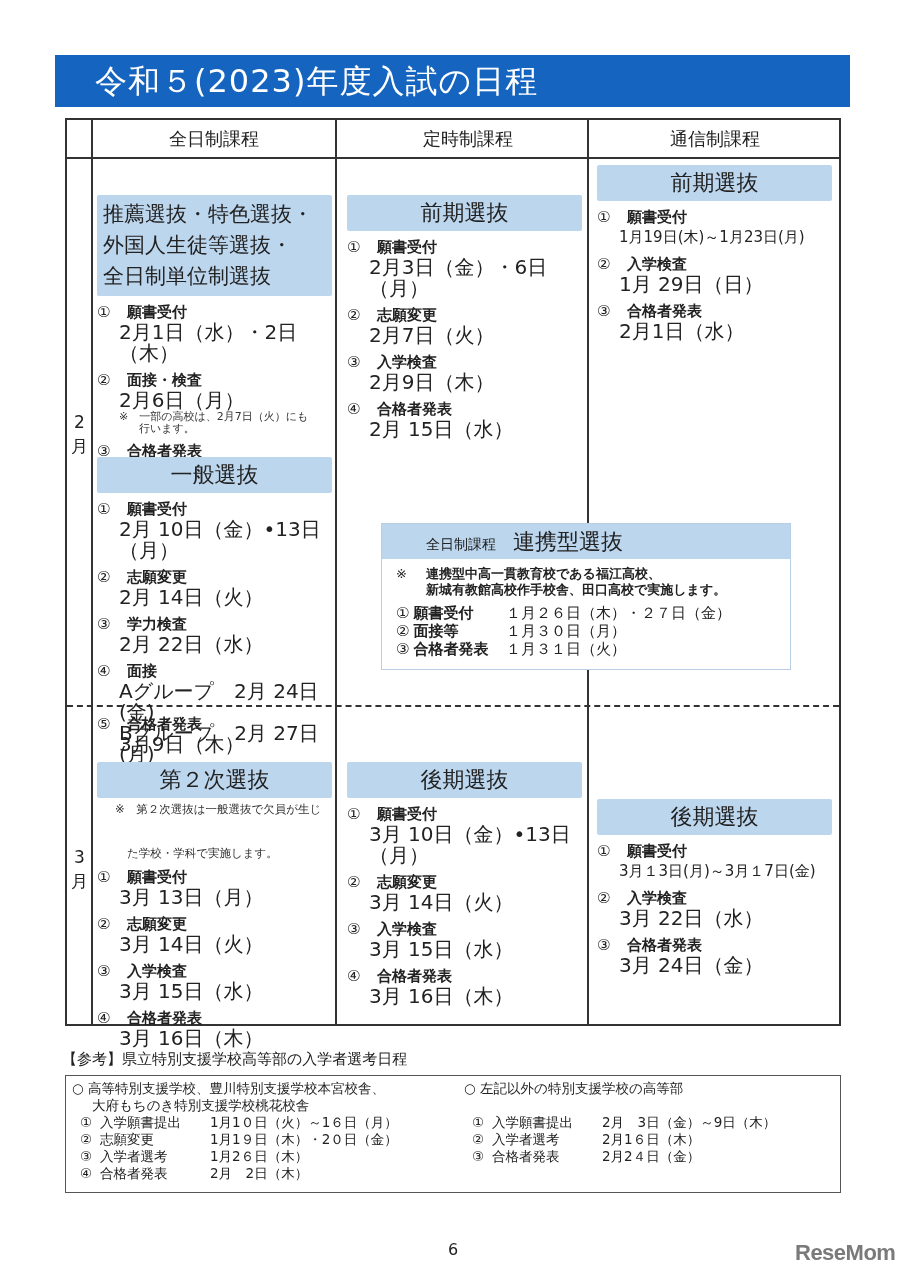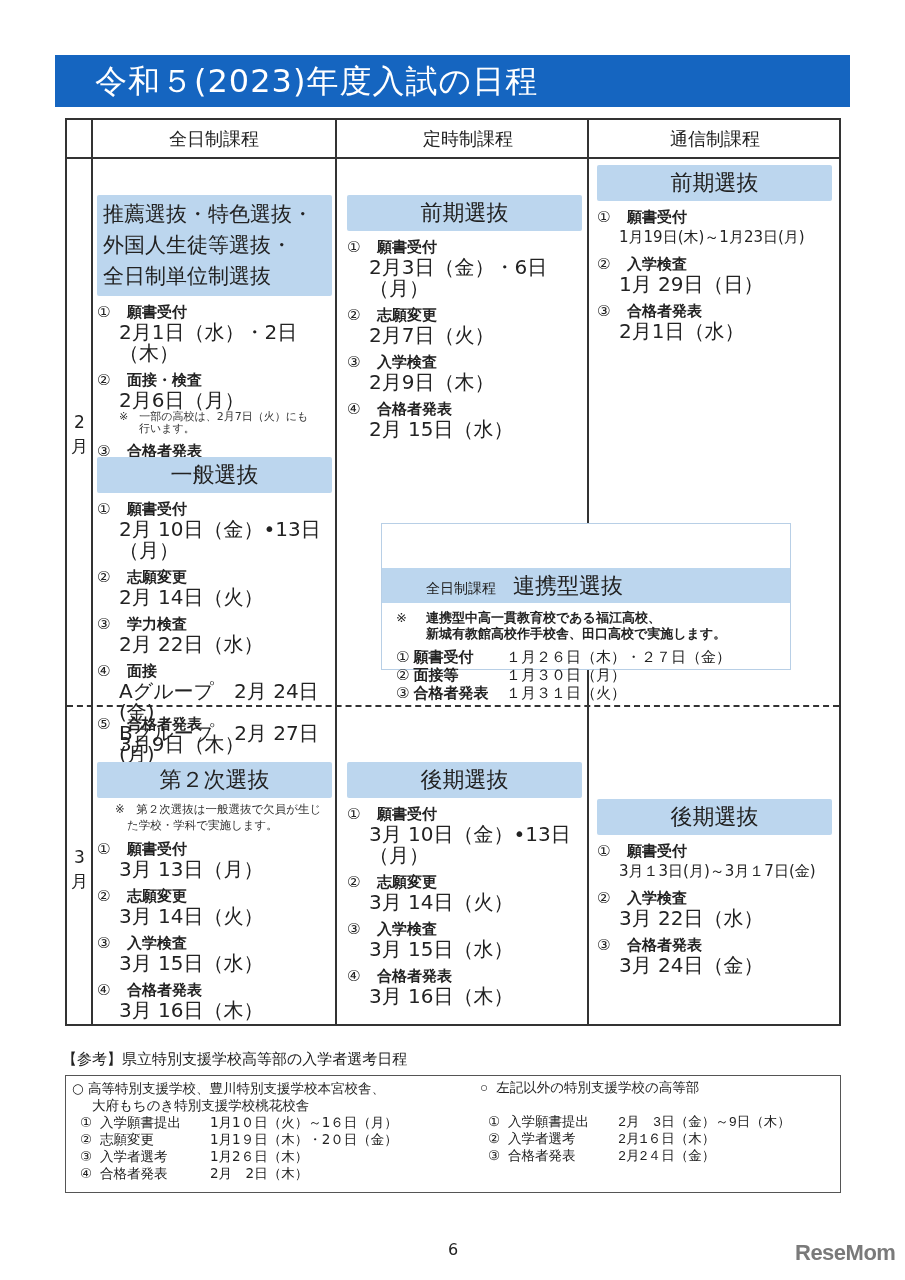--- a/index.html
+++ b/index.html
@@ -33,28 +33,28 @@
   .sec-head {
     background: #bcd6ee; border-radius: 2px; color: #222;
     text-align: center; font-size: 22px; height: 36px; line-height: 36px;
   }
   .sec-head.multi { text-align: left; height: auto; line-height: 31px; padding: 4px 6px; font-size: 21px; }
   .item { margin-top: 6px; }
   .item-label { font-size: 15px; font-weight: bold; line-height: 20px; }
   .item-label .num { font-weight: normal; display: inline-block; width: 30px; }
   .item-date { font-size: 20px; line-height: 21px; padding-left: 22px; }
   .note { font-size: 11px; line-height: 12px; padding-left: 22px; color: #333; }
-  .note2 { font-size: 11.5px; line-height: 16px; padding-left: 22px; color: #333; }
+  .note2 { font-size: 11.5px; line-height: 16px; padding-left: 22px; color: #333; margin-top: 28px; }
 
   .renkei {
     position: absolute; left: 381px; top: 523px; width: 410px; height: 147px;
     background: #ffffff; border: 1px solid #b8cfe6;
   }
   .renkei-head {
-    background: #bcd6ee; height: 35px; line-height: 35px; padding-left: 44px; margin-top: 44px;
+    background: #bcd6ee; height: 35px; line-height: 35px; padding-left: 44px;
   }
   .renkei-head .small { font-size: 14px; margin-right: 12px; }
   .renkei-head .big { font-size: 22px; }
   .renkei-note { font-size: 13px; font-weight: bold; line-height: 16px; padding: 7px 10px 0 14px; }
   .renkei-note .mark { display: inline-block; width: 30px; font-weight: normal; }
   .renkei-note .indent { padding-left: 30px; }
   .renkei-items { padding: 6px 0 0 14px; }
   .renkei-row { font-size: 15px; line-height: 18px; display: flex; }
   .renkei-row .lbl { width: 110px; font-weight: bold; }
   .renkei-row .lbl .num { font-weight: normal; margin-right: 4px; }
@@ -290,21 +290,21 @@
         <span class="n">③</span>
         <span class="l">入学者選考</span>
         <span>1月2６日（木）</span>
       </div>
     <div class="ref-row">
         <span class="n">④</span>
         <span class="l">合格者発表</span>
         <span>2月　2日（木）</span>
       </div>
   </div>
-  <div class="ref-col" style="left:414px;width:360px;font-family:Liberation Mono, monospace;">
+  <div class="ref-col" style="left:398px;width:360px;">
     <div>○ 左記以外の特別支援学校の高等部</div>
     <div style="height:17px;"></div>
     <div class="ref-row">
         <span class="n">①</span>
         <span class="l">入学願書提出</span>
         <span>2月　3日（金）～9日（木）</span>
       </div>
     <div class="ref-row">
         <span class="n">②</span>
         <span class="l">入学者選考</span>

